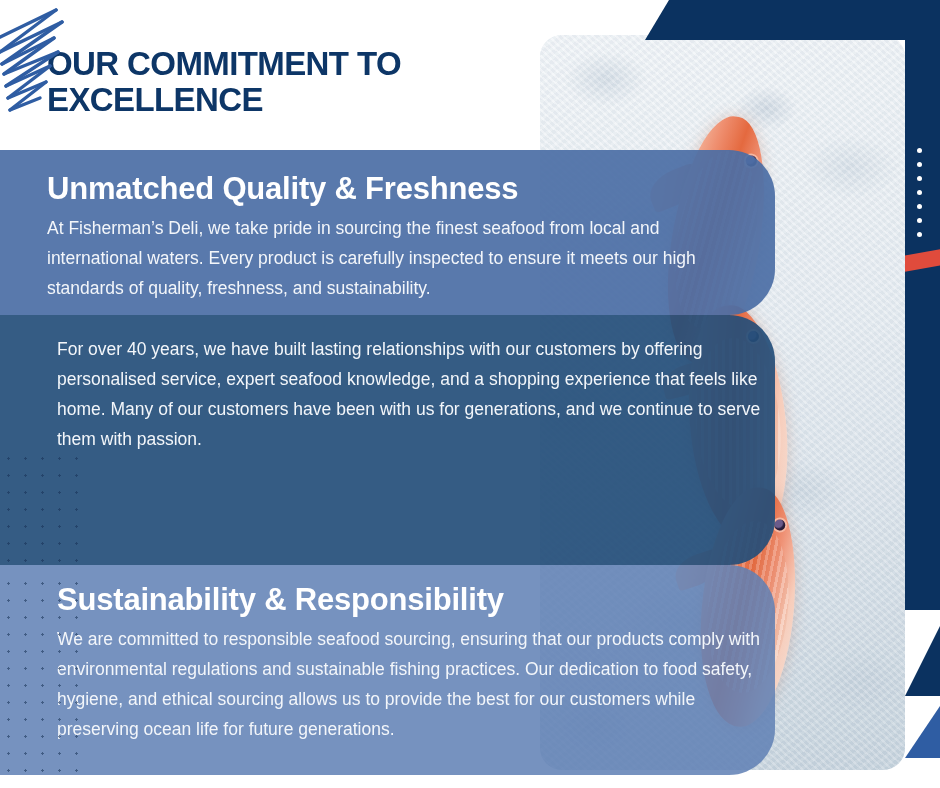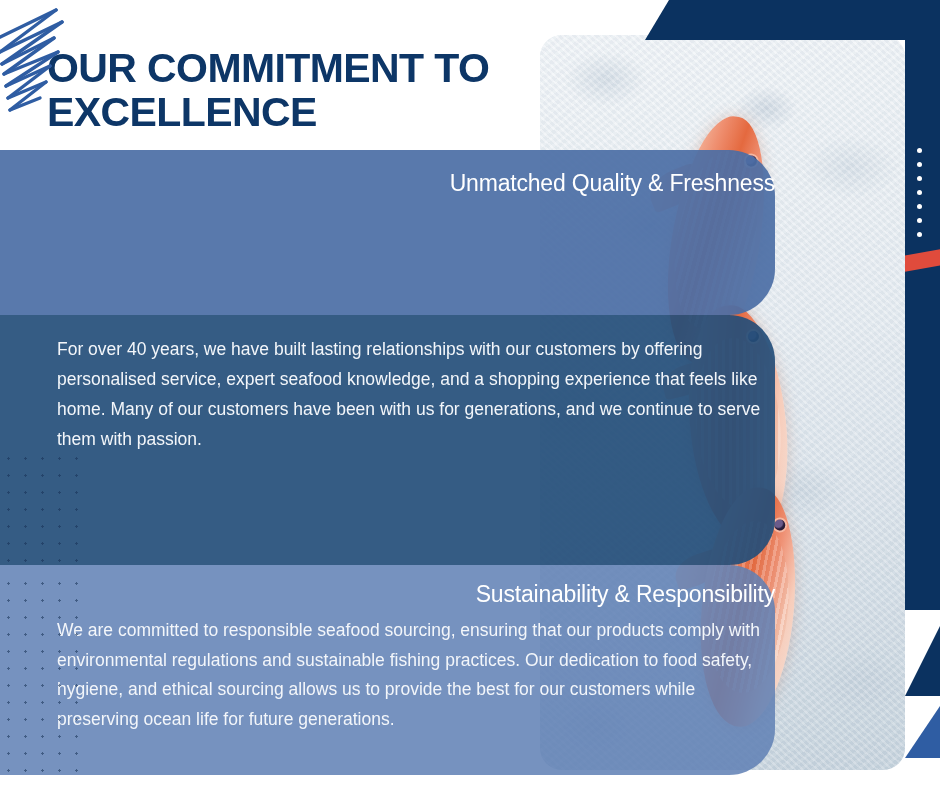--- a/index.html
+++ b/index.html
@@ -144,43 +144,42 @@
   .dotgrid {
     position:absolute; left:0; width:78px;
     background-image:radial-gradient(circle, rgba(22,48,84,.55) 1.3px, transparent 1.4px);
     background-size:17px 17px;
     pointer-events:none;
   }
   #dots2 { top:450px; height:115px; }
   #dots3 { top:575px; height:200px; }
 
   .band h2 {
-    font-size:23px;
-    font-weight:normal;
+    font-size:31px;
+    font-weight:bold;
     letter-spacing:-.2px;
     line-height:1.2;
     margin-bottom:7px;
     color:#ffffff;
-    text-align:right;
   }
   .band p {
     font-size:17.5px;
     line-height:1.71;
     font-weight:400;
     color:#f3f6fa;
     max-width:705px;
   }
   #band1 .inner { padding:20px 0 0 47px; }
   #band2 .inner { padding:20px 0 0 57px; }
   #band3 .inner { padding:16px 0 0 57px; }
 
   
   .headline {
     position:absolute; left:47px; top:46px; width:500px;
-    font-size:41px; line-height:1.08;
+    font-size:33px; line-height:1.08;
     font-weight:bold; letter-spacing:-.6px;
     color:#0d3667;
     text-transform:uppercase;
   }
 
   
   .scribble { position:absolute; left:-4px; top:8px; width:78px; height:112px; }
 </style>
 </head>
 <body>
@@ -222,20 +221,21 @@
       <path d="M54 58 L12 90"></path>
       <path d="M12 90 L50 74"></path>
       <path d="M50 74 L14 102"></path>
       <path d="M14 102 L44 90"></path>
     </g>
   </svg>
 
   <section class="band" id="band1">
     <div class="inner">
       <h2>Unmatched Quality &amp; Freshness</h2>
+      <p>At Fisherman’s Deli, we take pride in sourcing the finest seafood from local and international waters. Every product is carefully inspected to ensure it meets our high standards of quality, freshness, and sustainability.</p>
     </div>
   </section>
 
   <section class="band" id="band2">
     <div class="inner">
       <p>For over 40 years, we have built lasting relationships with our customers by offering personalised service, expert seafood knowledge, and a shopping experience that feels like home. Many of our customers have been with us for generations, and we continue to serve them with passion.</p>
     </div>
   </section>
 
   <section class="band" id="band3">

